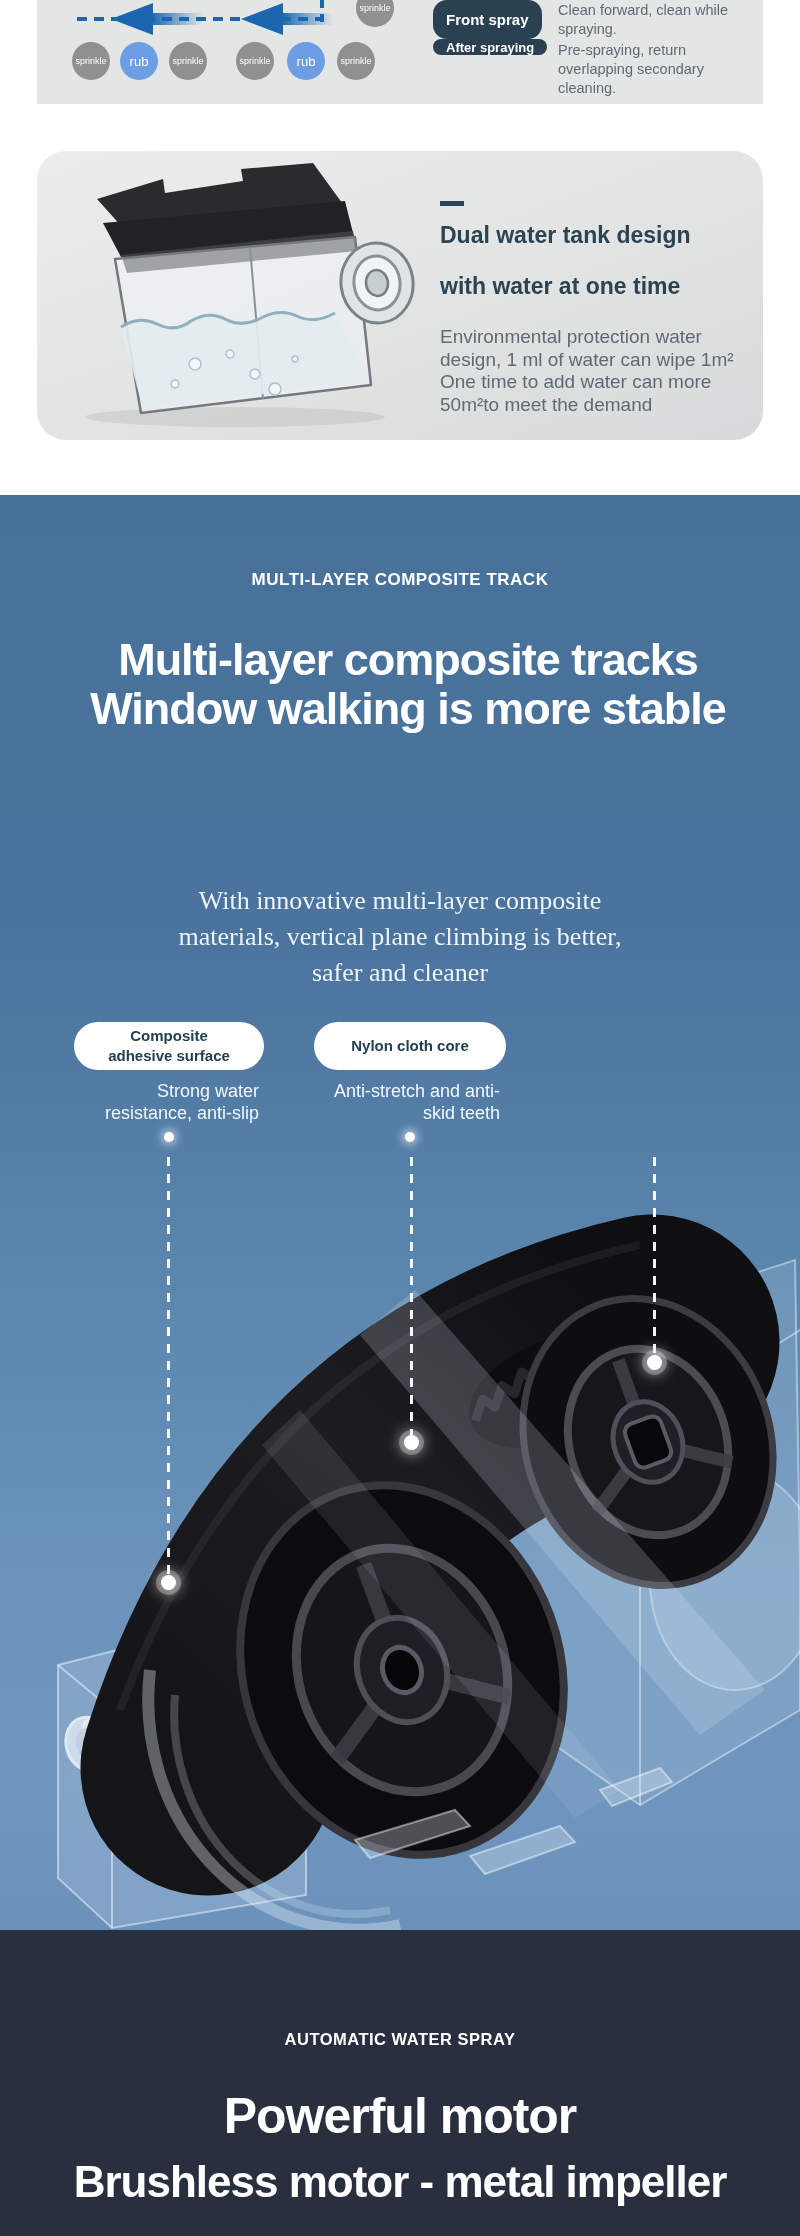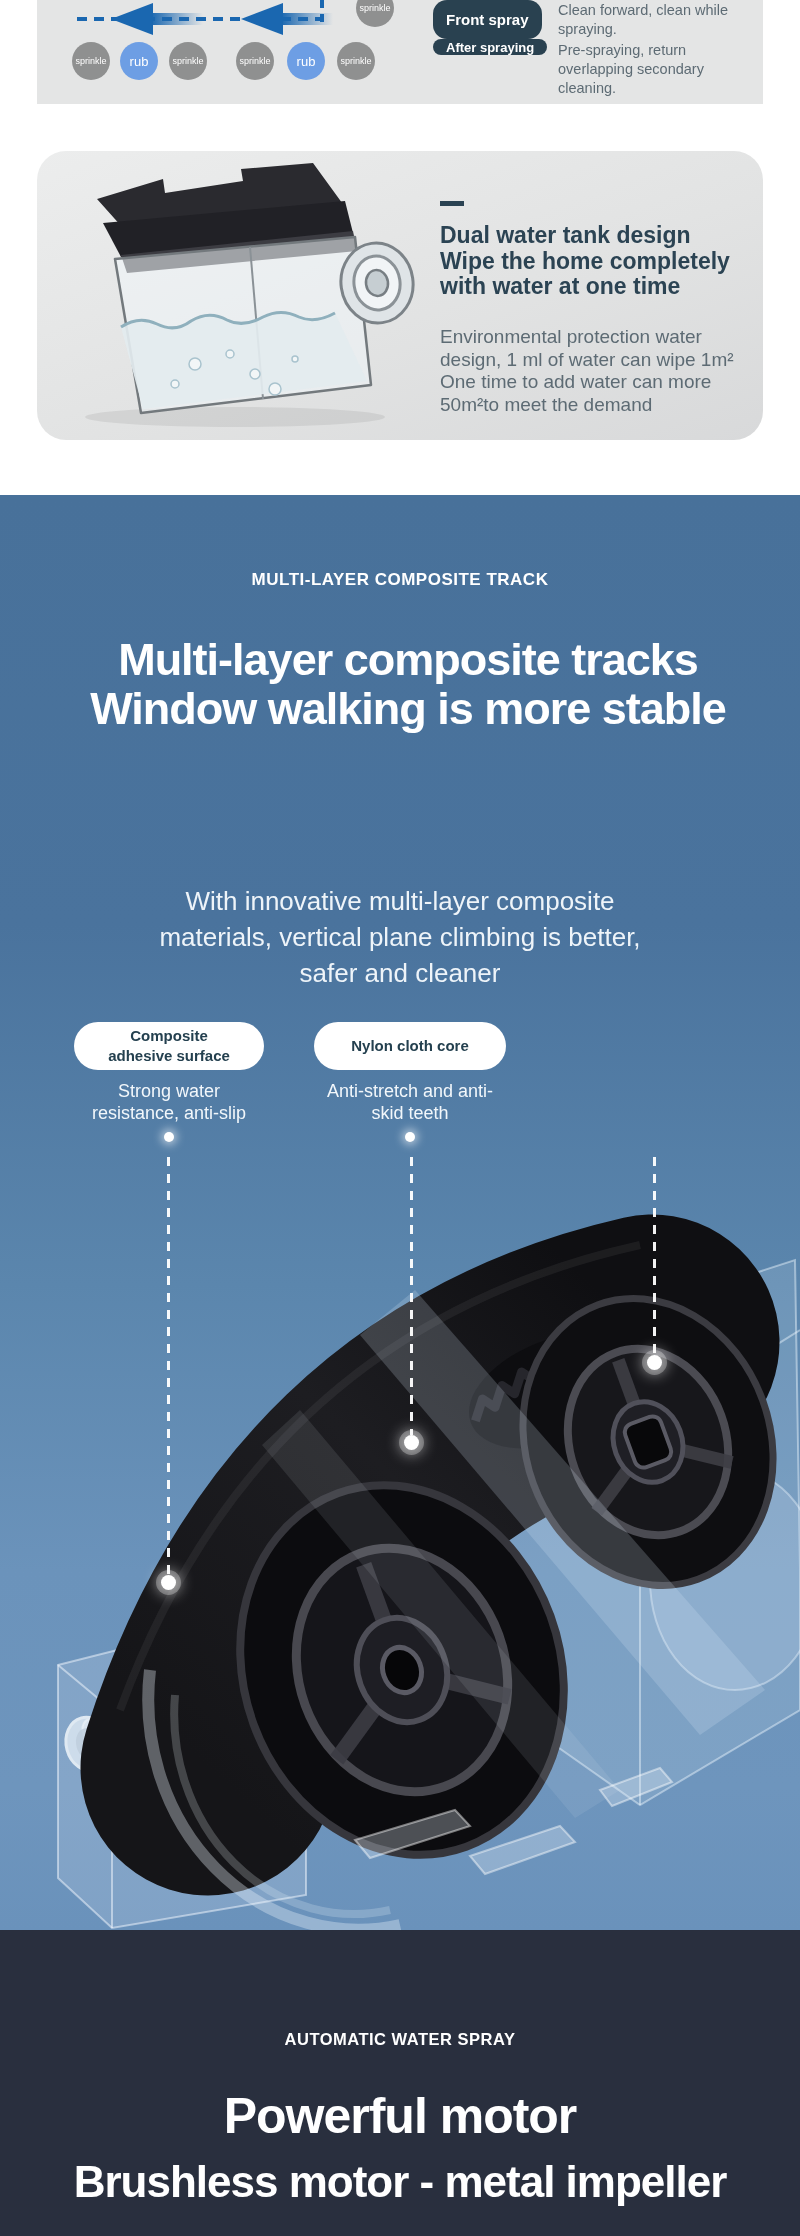--- a/index.html
+++ b/index.html
@@ -45,28 +45,28 @@
 
   
   .blue{position:absolute;left:0;top:495px;width:800px;height:1435px;
         background:linear-gradient(180deg,#48719a 0%,#4a739d 30%,#5b86ad 55%,#6b93bb 75%,#6e95bd 90%,#6a92bb 100%);
         color:#ffffff;}
   .eyebrow{position:absolute;left:0;top:75px;width:100%;text-align:center;font-size:17px;
            font-weight:700;letter-spacing:.5px;}
   .big-title{position:absolute;left:8px;top:140px;width:100%;margin:0;text-align:center;
              font-size:45px;line-height:49px;font-weight:800;letter-spacing:-1px;}
   .subtitle{position:absolute;left:0;top:388px;width:100%;margin:0;text-align:center;
-            font-size:26px;line-height:36px;font-weight:400;color:#eef4f9;}
+            font-size:26px;line-height:36px;font-weight:400;color:#eef4f9;font-family:Liberation Serif, serif;}
   .feature{position:absolute;top:527px;display:flex;flex-direction:column;align-items:center;z-index:3;}
   .f1{left:64px;width:210px;} .f2{left:296px;width:228px;} .f3{left:545px;width:215px;}
   .pill{background:#ffffff;color:#24404f;font-weight:700;font-size:15px;line-height:20px;
         border-radius:25px;height:48px;display:flex;flex-direction:column;align-items:center;
         justify-content:center;text-align:center;}
   .pill1{width:190px;} .pill2{width:192px;} .pill3{width:188px;}
-  .f-desc{margin:10px 0 0 0;text-align:center;font-size:18px;line-height:22px;color:#f2f7fb;}
+  .f-desc{margin:10px 0 0 0;text-align:right;font-size:18px;line-height:22px;color:#f2f7fb;}
   .fd1{width:180px;} .fd2{width:180px;} .fd3{width:190px;}
   .topdot{margin-top:8px;width:10px;height:10px;border-radius:50%;background:#ffffff;
           box-shadow:0 0 8px 3px rgba(255,255,255,.55);}
   .dashline{position:absolute;width:3px;z-index:2;
             background:repeating-linear-gradient(180deg,rgba(255,255,255,.95) 0 9px,transparent 9px 17px);}
   .dl1{left:167px;top:662px;height:418px;}
   .dl2{left:410px;top:662px;height:278px;}
   .dl3{left:653px;top:662px;height:198px;}
   .enddot{position:absolute;width:15px;height:15px;border-radius:50%;background:#ffffff;z-index:2;
           box-shadow:0 0 0 5px rgba(255,255,255,.28),0 0 14px 5px rgba(255,255,255,.5);}
@@ -129,21 +129,21 @@
       </g>
       <g transform="translate(332,124) rotate(-8)">
         <ellipse rx="36" ry="40" fill="#dfe4e7" stroke="#7c8388" stroke-width="3"></ellipse>
         <ellipse rx="23" ry="27" fill="#f1f4f6" stroke="#8b9297" stroke-width="3"></ellipse>
         <ellipse rx="11" ry="13" fill="#c6ced2" stroke="#777e83" stroke-width="2.5"></ellipse>
       </g>
     </svg>
     <div class="dash-mark"></div>
     <h2 class="tank-heading">
       <span>Dual water tank design</span><br>
-      <span>Wipe the home completely</span><br>
+      <br>
       <span>with water at one time</span>
     </h2>
     <p class="tank-body">
       <span>Environmental protection water</span><br>
       <span>design, 1 ml of water can wipe 1m²</span><br>
       <span>One time to add water can more</span><br>
       <span>50m²to meet the demand</span>
     </p>
   </section>
 

